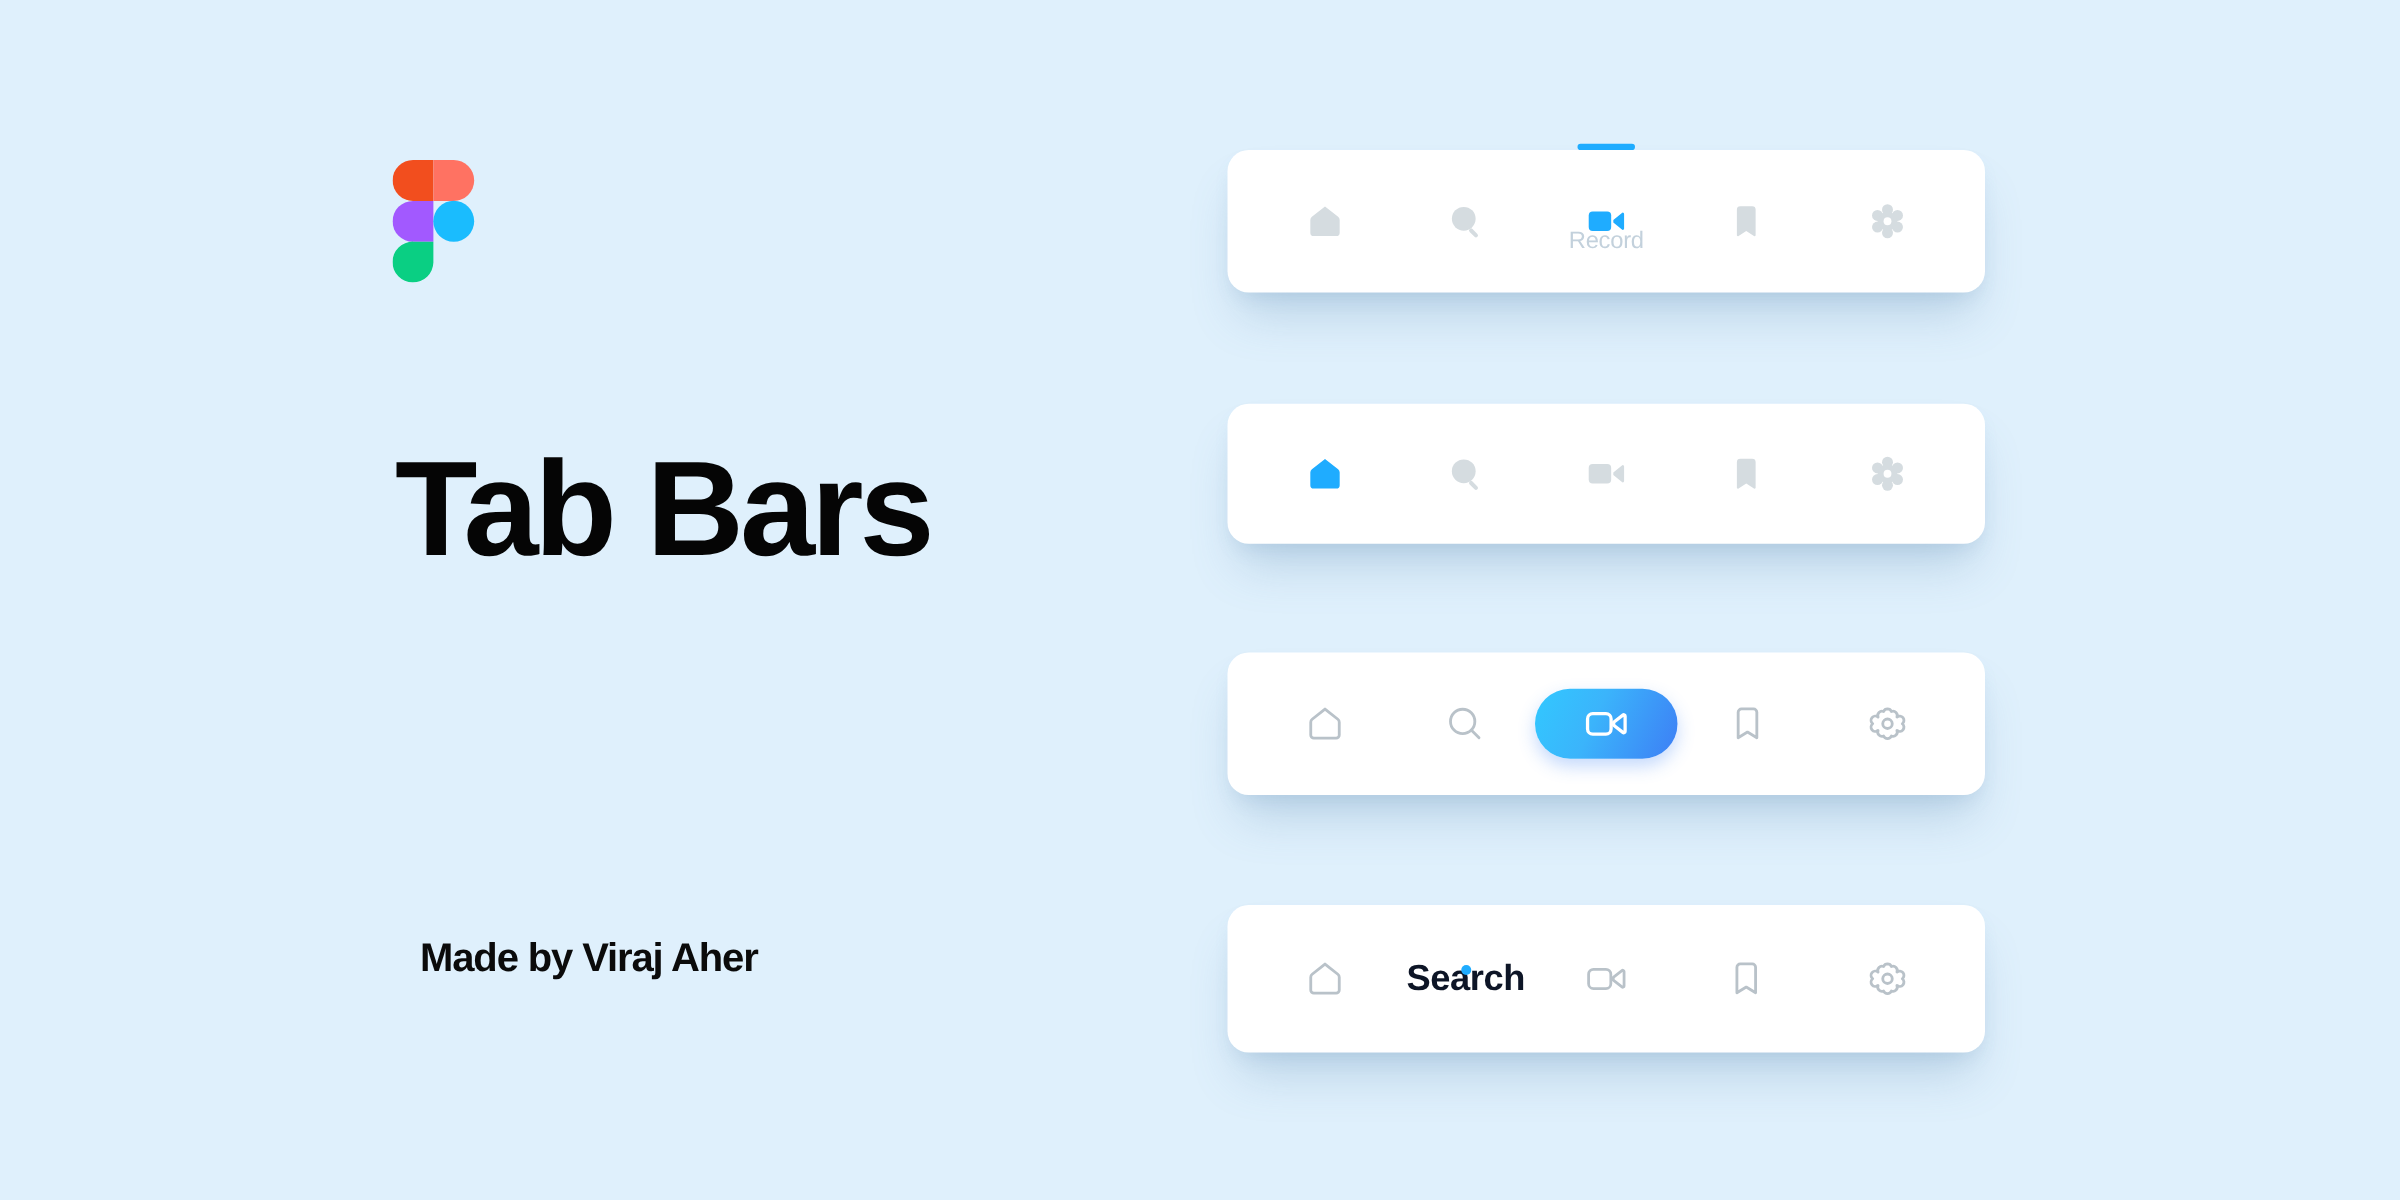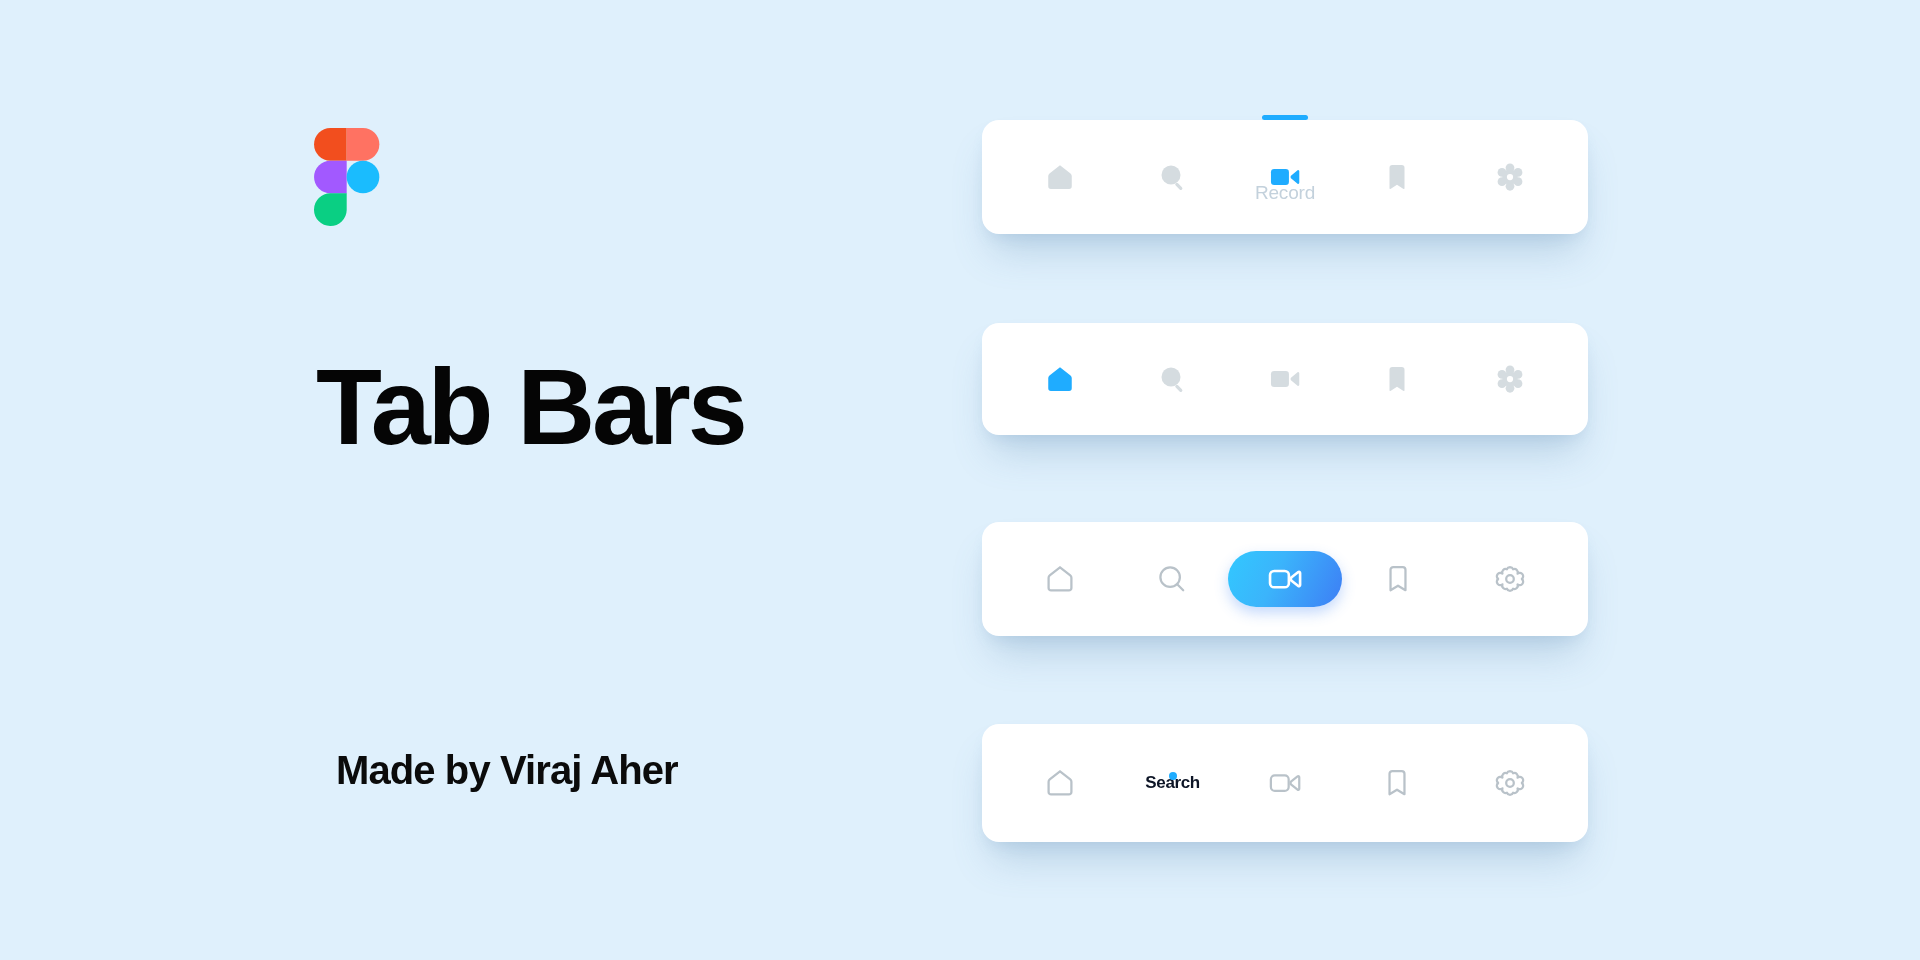--- a/index.html
+++ b/index.html
@@ -56,21 +56,21 @@
   }
   .headline .line { display: block; white-space: pre; }
 
   .byline {
     position: absolute;
     left: 336px;
     top: 748px;
     margin: 0;
     font-family: "Liberation Sans", sans-serif;
     font-weight: bold;
-    font-size: 40px;
+    font-size: 32px;
     letter-spacing: -0.9px;
     color: #0b0b0b;
     white-space: pre;
   }
 
   
   .bars-col {
     position: absolute;
     left: 982px;
     top: 0;
@@ -159,21 +159,21 @@
     height: 56px;
     border-radius: 28px;
     background: linear-gradient(115deg, #32c8ff 0%, #3bb4fb 42%, #3d7ef5 100%);
     box-shadow: 0 6px 14px rgba(61, 130, 246, 0.30);
   }
 
   
   .tab-text {
     font-family: "Liberation Sans", sans-serif;
     font-weight: bold;
-    font-size: 17px;
+    font-size: 29px;
     letter-spacing: -0.35px;
     color: #0d1526;
     white-space: nowrap;
   }
   .tab-dot {
     position: absolute;
     top: 48px;
     left: 50%;
     transform: translateX(-50%);
     width: 8px;

